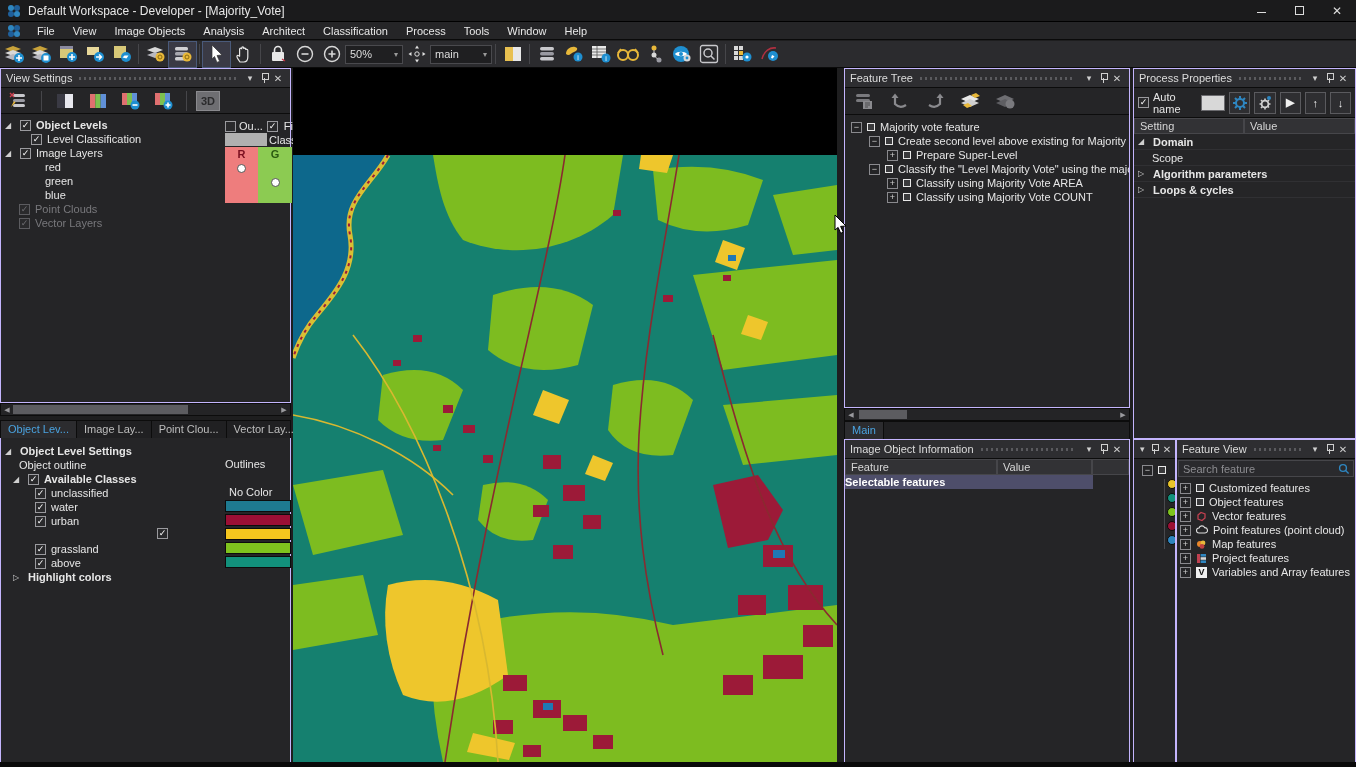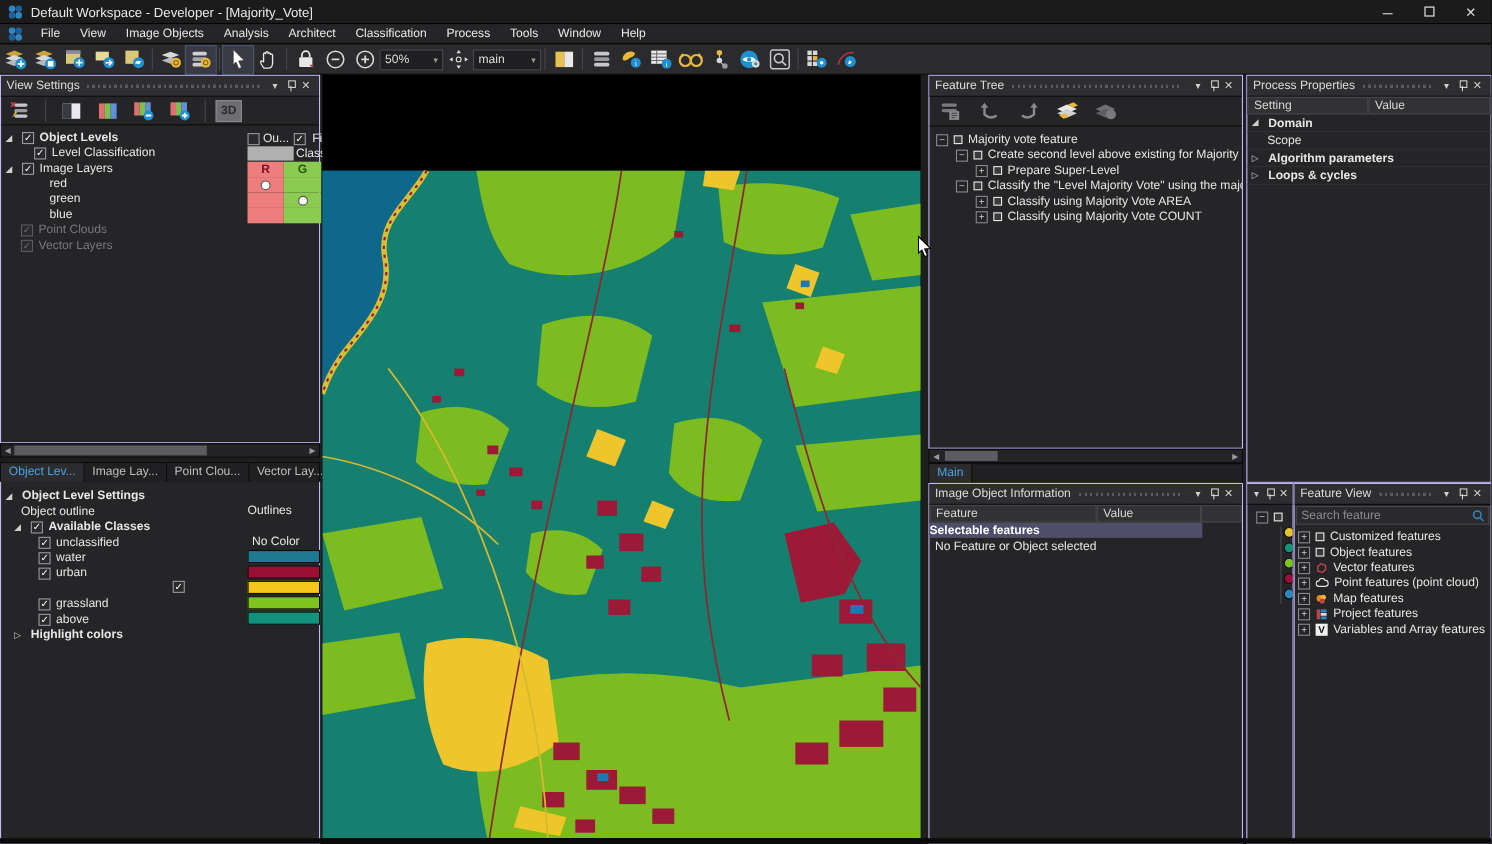--- a/index.html
+++ b/index.html
@@ -692,33 +692,57 @@
     <div style="display:flex;">
       <div class="colhead" style="width:152px;display:flex;align-items:center;">
           <span>Feature</span>
         </div>
       <div class="colhead" style="width:95px;display:flex;align-items:center;">
           <span>Value</span>
         </div>
       <div class="colhead" style="flex:1;"></div>
     </div>
     <div class="hl-row" style="width:248px;"><span>Selectable features</span></div>
-    <div style="padding:2px 5px;"><span>No Feature or Object selected</span></div>
   </div>
 
   <div class="panel" style="left:1133px;top:68px;width:223px;height:371px;">
     <div class="phead">
       <span class="ptitle">Process Properties</span>
       <span class="grip"></span>
       <span class="hicon">▾</span>
       <span class="hicon">
           <span class="pin"></span>
         </span>
       <span class="hicon close-x">✕</span>
     </div>
+    <div style="display:flex;align-items:center;gap:4px;height:30px;padding:0 4px;border-bottom:1px solid #0c0c0c;">
+      <span class="cb checked"></span>
+      <span>Auto name</span>
+      <input class="txt" style="width: 24px;">
+      <div class="small-btn">
+          <svg class="ic" width="16" height="16" viewBox="0 0 16 16">
+            <circle cx="8" cy="8" r="4" fill="none" stroke="#2e86c0" stroke-width="2"></circle>
+            <g stroke="#2e86c0" stroke-width="2">
+              <path d="M8 1v3M8 12v3M1 8h3M12 8h3M3 3l2 2M11 11l2 2M13 3l-2 2M3 13l2-2"></path>
+            </g>
+          </svg>
+        </div>
+      <div class="small-btn">
+          <svg class="ic" width="16" height="16" viewBox="0 0 16 16">
+            <circle cx="8" cy="9" r="3.4" fill="none" stroke="#cfcfcf" stroke-width="1.8"></circle>
+            <g stroke="#cfcfcf" stroke-width="1.6">
+              <path d="M8 3.5v2M8 12.5v2M2.5 9h2M11.5 9h2M4 5l1.5 1.5M10.5 11l1.5 1.5M12 5l-1.5 1.5M4 13l1.5-1.5"></path>
+            </g>
+            <circle cx="12" cy="3" r="2" fill="#2e86c0"></circle>
+          </svg>
+        </div>
+      <div class="small-btn">▶</div>
+      <div class="small-btn">↑</div>
+      <div class="small-btn">↓</div>
+    </div>
     <div style="display:flex;">
       <div class="colhead" style="width:110px;display:flex;align-items:center;">
           <span>Setting</span>
         </div>
       <div class="colhead" style="flex:1;display:flex;align-items:center;">
           <span>Value</span>
         </div>
     </div>
     <div class="trow" style="padding-left:4px;height:16px;border-bottom:1px solid #303033;">
         <span class="tri">◢</span>

